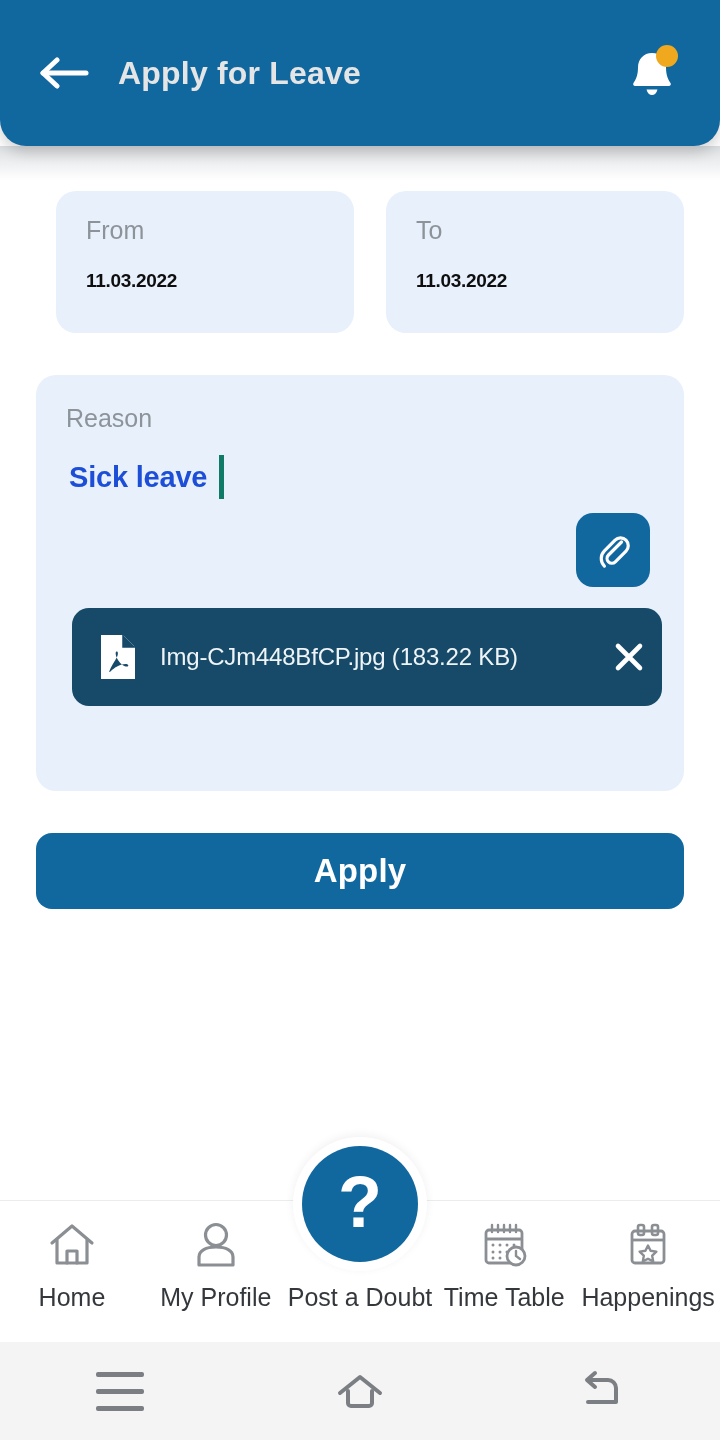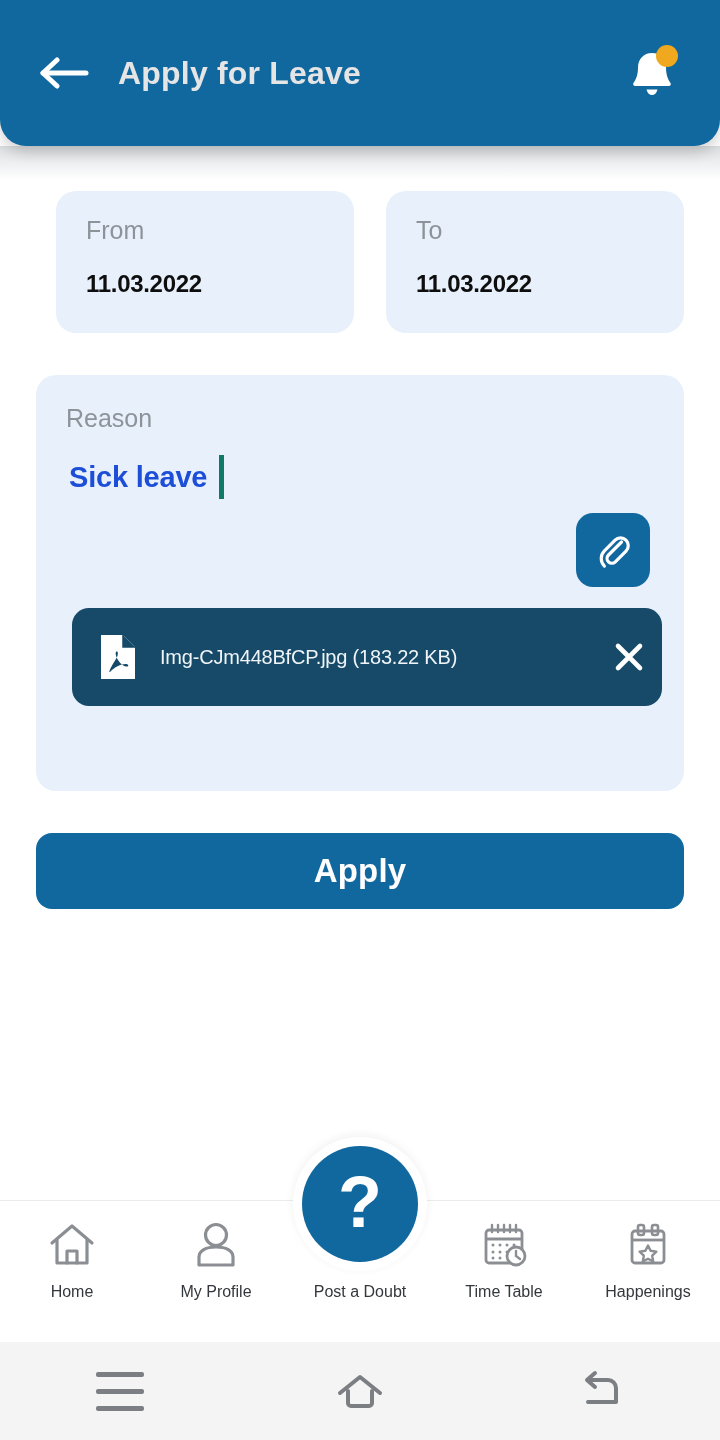--- a/index.html
+++ b/index.html
@@ -94,21 +94,21 @@
     height: 142px;
     padding: 24px 30px 0 30px;
   }
   .field-label {
     color: #8d9399;
     font-size: 25px;
     line-height: 30px;
   }
   .field-value {
     color: #0e0e0e;
-    font-size: 24px;
+    font-size: 19px;
     font-weight: bold;
     margin-top: 25px;
     letter-spacing: -0.3px;
   }
 
   .reason-card {
     position: relative;
     margin-top: 42px;
     height: 416px;
     padding: 28px 30px 0 30px;
@@ -147,21 +147,21 @@
     height: 98px;
     background: #174a68;
     border-radius: 17px;
     display: flex;
     align-items: center;
     padding: 0 8px 0 26px;
   }
   .file-icon { flex: 0 0 auto; display: flex; align-items: center; }
   .file-name {
     color: #eef4f7;
-    font-size: 20px;
+    font-size: 24px;
     margin-left: 22px;
     white-space: nowrap;
     overflow: hidden;
     letter-spacing: -0.2px;
     flex: 1 1 auto;
   }
   .file-close {
     flex: 0 0 auto;
     width: 46px; height: 46px;
     display: flex; align-items: center; justify-content: center;
@@ -203,21 +203,21 @@
     flex-direction: column;
     align-items: center;
     cursor: pointer;
   }
   .nav-icon {
     height: 52px;
     display: flex; align-items: center; justify-content: center;
   }
   .nav-label {
     margin-top: 12px;
-    font-size: 16px;
+    font-size: 25px;
     color: #34383c;
     white-space: nowrap;
   }
   .nav-item.center .nav-icon { visibility: hidden; }
   .fab-halo {
     position: absolute;
     left: 50%;
     transform: translateX(-50%);
     top: -64px;
     width: 134px; height: 134px;

